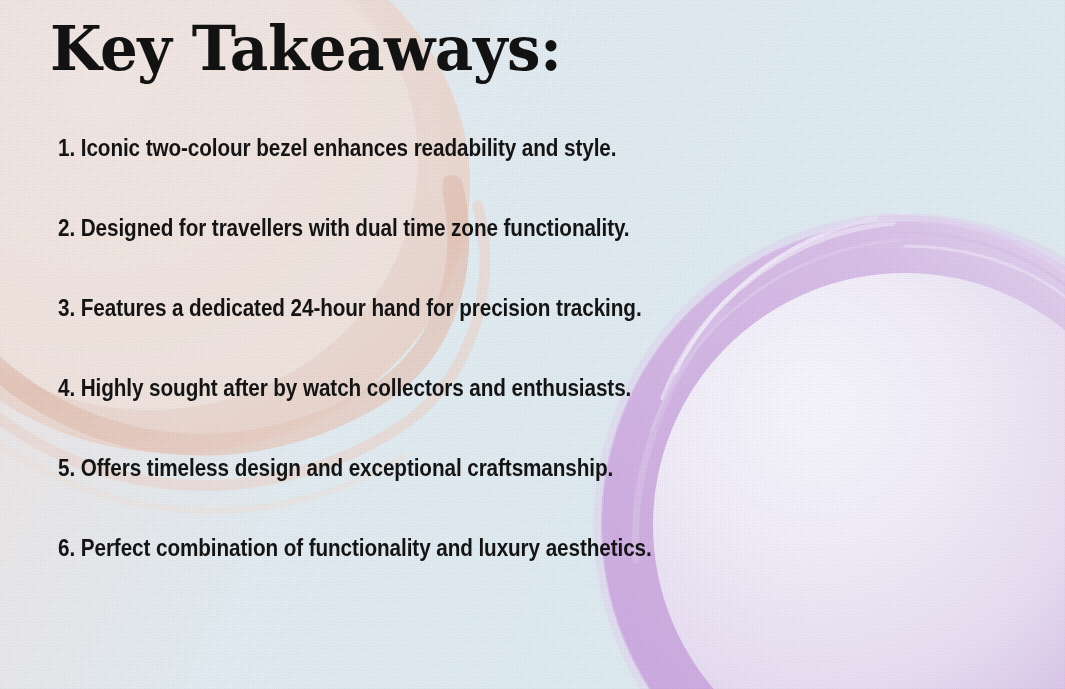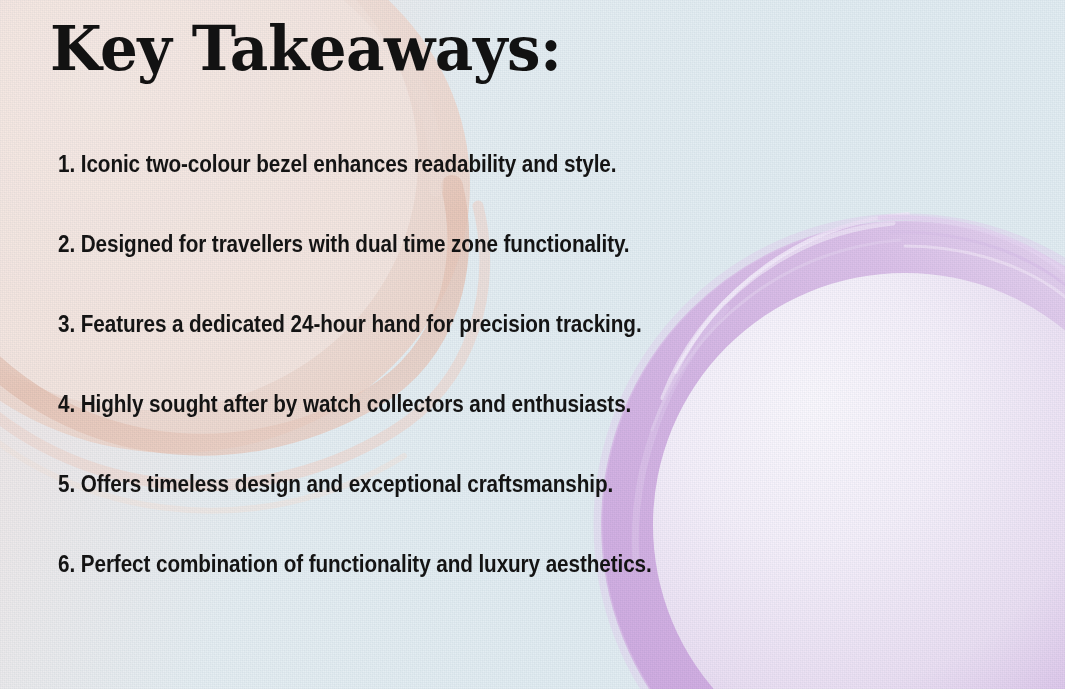--- a/index.html
+++ b/index.html
@@ -86,21 +86,21 @@
     letter-spacing: -0.5px;
     color: #121212;
     white-space: nowrap;
     transform: scaleX(0.96);
     transform-origin: left center;
   }
 
   .takeaway-list {
     position: absolute;
     left: 58px;
-    top: 152px;
+    top: 136px;
     margin: 0;
     padding: 0;
     list-style: none;
     width: 960px;
   }
   .takeaway-item {
     font-family: "Liberation Sans", "DejaVu Sans", sans-serif;
     font-weight: 700;
     font-size: 23px;
     line-height: 1.05;

